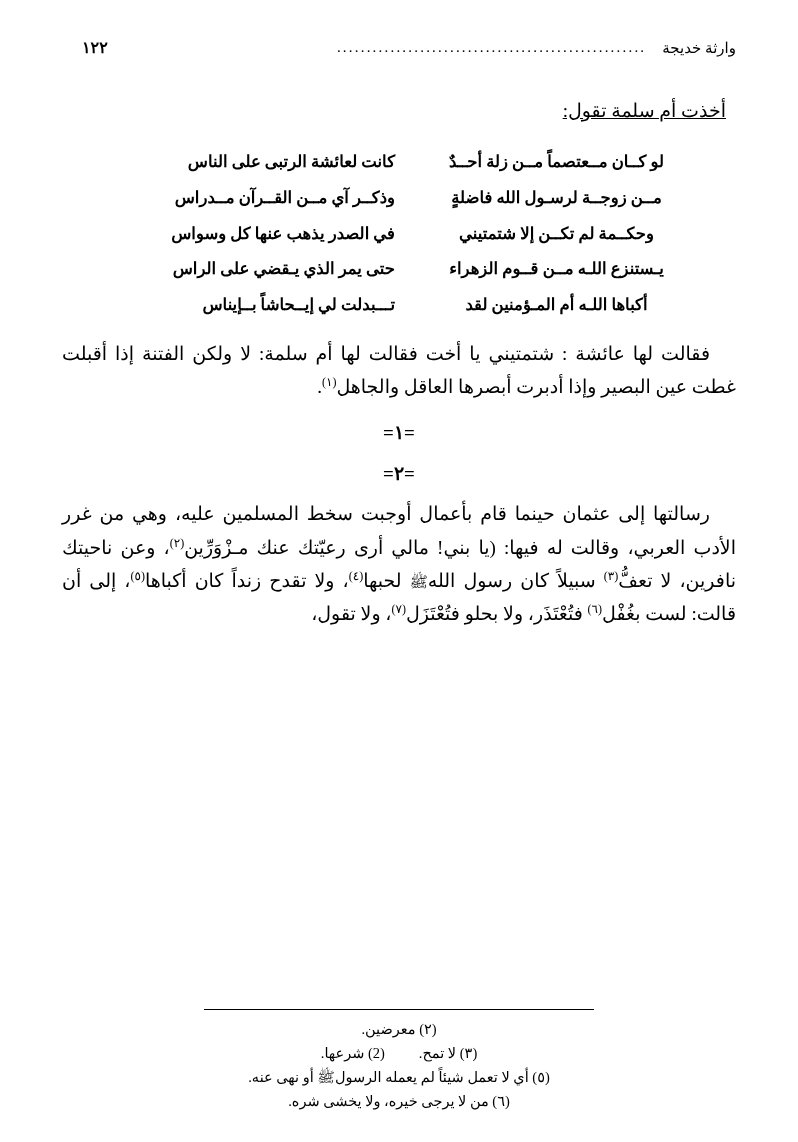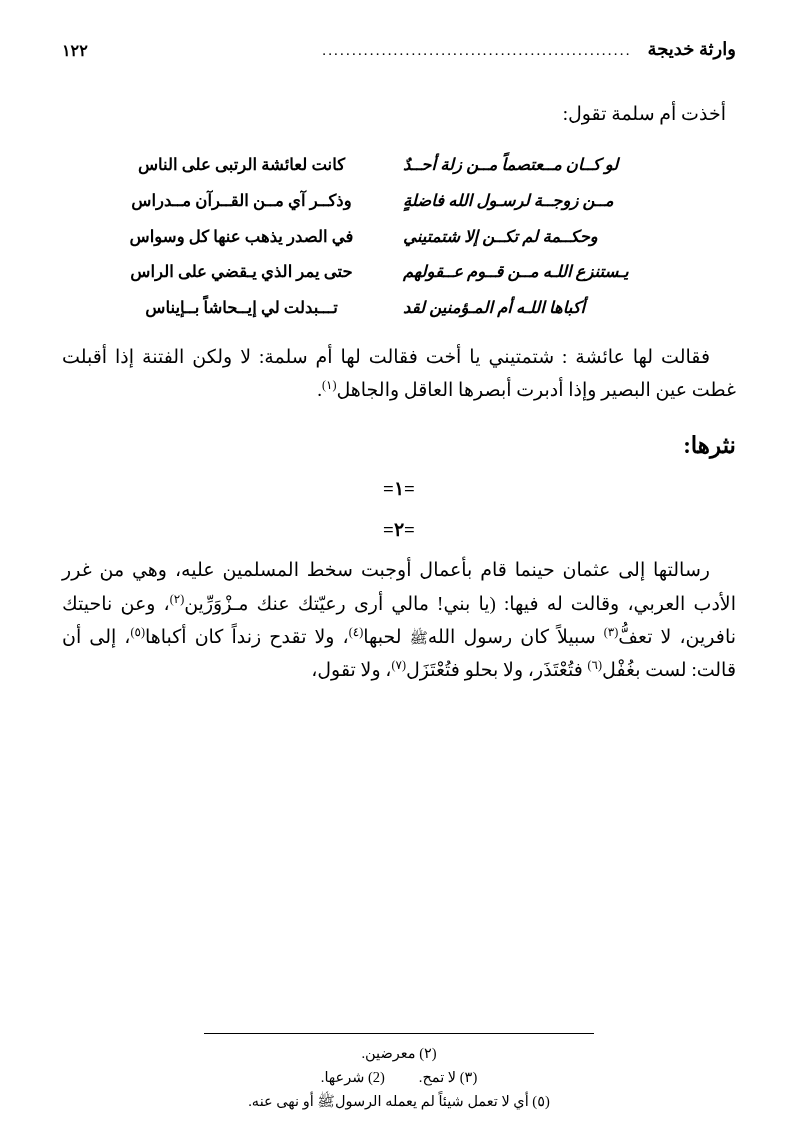--- a/index.html
+++ b/index.html
@@ -25,75 +25,76 @@
   
   .header {
     display: flex;
     align-items: flex-end;
     direction: rtl;
     gap: 10px;
     margin-top: 10px;
     margin-bottom: 4px;
   }
   .header-title {
-    font-weight: bold;
-    font-size: 18px;
+    font-weight: normal;
+    font-size: 15px;
     white-space: nowrap;
     letter-spacing: 0px;
   }
   .header-dots {
     flex: 1;
     overflow: hidden;
     white-space: nowrap;
     font-size: 15px;
     letter-spacing: 2.2px;
     color: #000;
     margin: 0 6px 2px 6px;
     line-height: 1;
   }
   .header-page {
     font-size: 16px;
     font-weight: bold;
     white-space: nowrap;
     letter-spacing: 1px;
+    margin-left: 20px;
   }
 
   
   .intro {
     direction: rtl;
     text-align: right;
     font-size: 19px;
     margin-top: 42px;
     margin-bottom: 22px;
     padding-right: 10px;
+    text-decoration: underline;
   }
 
   
   .poem {
     direction: rtl;
     margin: 0 auto 14px auto;
     width: 100%;
     border-collapse: collapse;
   }
   .poem td {
     font-family: "Liberation Serif", "DejaVu Serif", serif;
     font-weight: bold;
     font-size: 16.5px;
     padding: 8px 4px;
     white-space: nowrap;
     line-height: 1.2;
   }
   .poem .col-right {
-    text-align: left;
+    text-align: center;
     width: 50%;
     padding-right: 26px;
-    font-style: italic;
   }
   .poem .col-left {
-    text-align: center;
+    text-align: right;
     width: 50%;
     padding-left: 26px;
   }
 
   .para {
     direction: rtl;
     text-align: justify;
     text-align-last: right;
     font-size: 19px;
     line-height: 1.75;
@@ -178,35 +179,34 @@
       </tr>
       <tr>
         <td class="col-right">مــن زوجــة لرسـول الله فاضلةٍ</td>
         <td class="col-left">وذكــر آي مــن القــرآن مــدراس</td>
       </tr>
       <tr>
         <td class="col-right">وحكــمة لم تكــن إلا شتمتيني</td>
         <td class="col-left">في الصدر يذهب عنها كل وسواس</td>
       </tr>
       <tr>
-        <td class="col-right">يـستنزع اللـه مــن قــوم عــقولهم</td>
+        <td class="col-right">يـستنزع اللـه مــن قــوم الزهراء</td>
         <td class="col-left">حتى يمر الذي يـقضي على الراس</td>
       </tr>
       <tr>
         <td class="col-right">أكباها اللـه أم المـؤمنين لقد</td>
         <td class="col-left">تـــبدلت لي إيــحاشاً بــإيناس</td>
       </tr>
     </tbody>
   </table>
 
   <p class="para first-indent">
     <span>فقالت لها عائشة : شتمتيني يا أخت فقالت لها أم سلمة: لا ولكن الفتنة إذا أقبلت غطت عين البصير وإذا أدبرت أبصرها العاقل والجاهل</span><sup class="fn">(١)</sup><span>.</span>
   </p>
 
-  <div class="section-title">نثرها:</div>
 
   <div class="subhead">=١=</div>
 
   <div class="subhead">=٢=</div>
   <p class="para first-indent">
     <span>رسالتها إلى عثمان حينما قام بأعمال أوجبت سخط المسلمين عليه، وهي من غرر الأدب العربي، وقالت له فيها: (يا بني! مالي أرى رعيّتك عنك مـزْوَرِّين</span><sup class="fn">(٢)</sup><span>، وعن ناحيتك نافرين، لا تعفُّ</span><sup class="fn">(٣)</sup><span> سبيلاً كان رسول الله</span><span class="pbuh">ﷺ</span><span> لحبها</span><sup class="fn">(٤)</sup><span>، ولا تقدح زنداً كان أكباها</span><sup class="fn">(٥)</sup><span>، إلى أن قالت: لست بغُفْل</span><sup class="fn">(٦)</sup><span> فتُعْتَذَر، ولا بحلو فتُعْتَزَل</span><sup class="fn">(٧)</sup><span>، ولا تقول،</span>
   </p>
 
   <div class="footnotes">
     <hr class="fn-rule">
@@ -214,16 +214,17 @@
       <span class="fn-item">(٢) معرضين.</span>
     </div>
     <div class="fn-row">
       <span class="fn-item">(٣) لا تمح.</span>
       <span class="fn-item">(2) شرعها.</span>
     </div>
     <div class="fn-row">
       <span class="fn-item">(٥) أي لا تعمل شيئاً لم يعمله الرسولﷺ أو نهى عنه.</span>
     </div>
     <div class="fn-row">
+      <span class="fn-item">(٦) من لا يرجى خيره، ولا يخشى شره.</span>
     </div>
   </div>
 
 </div>
 
 </body></html>

